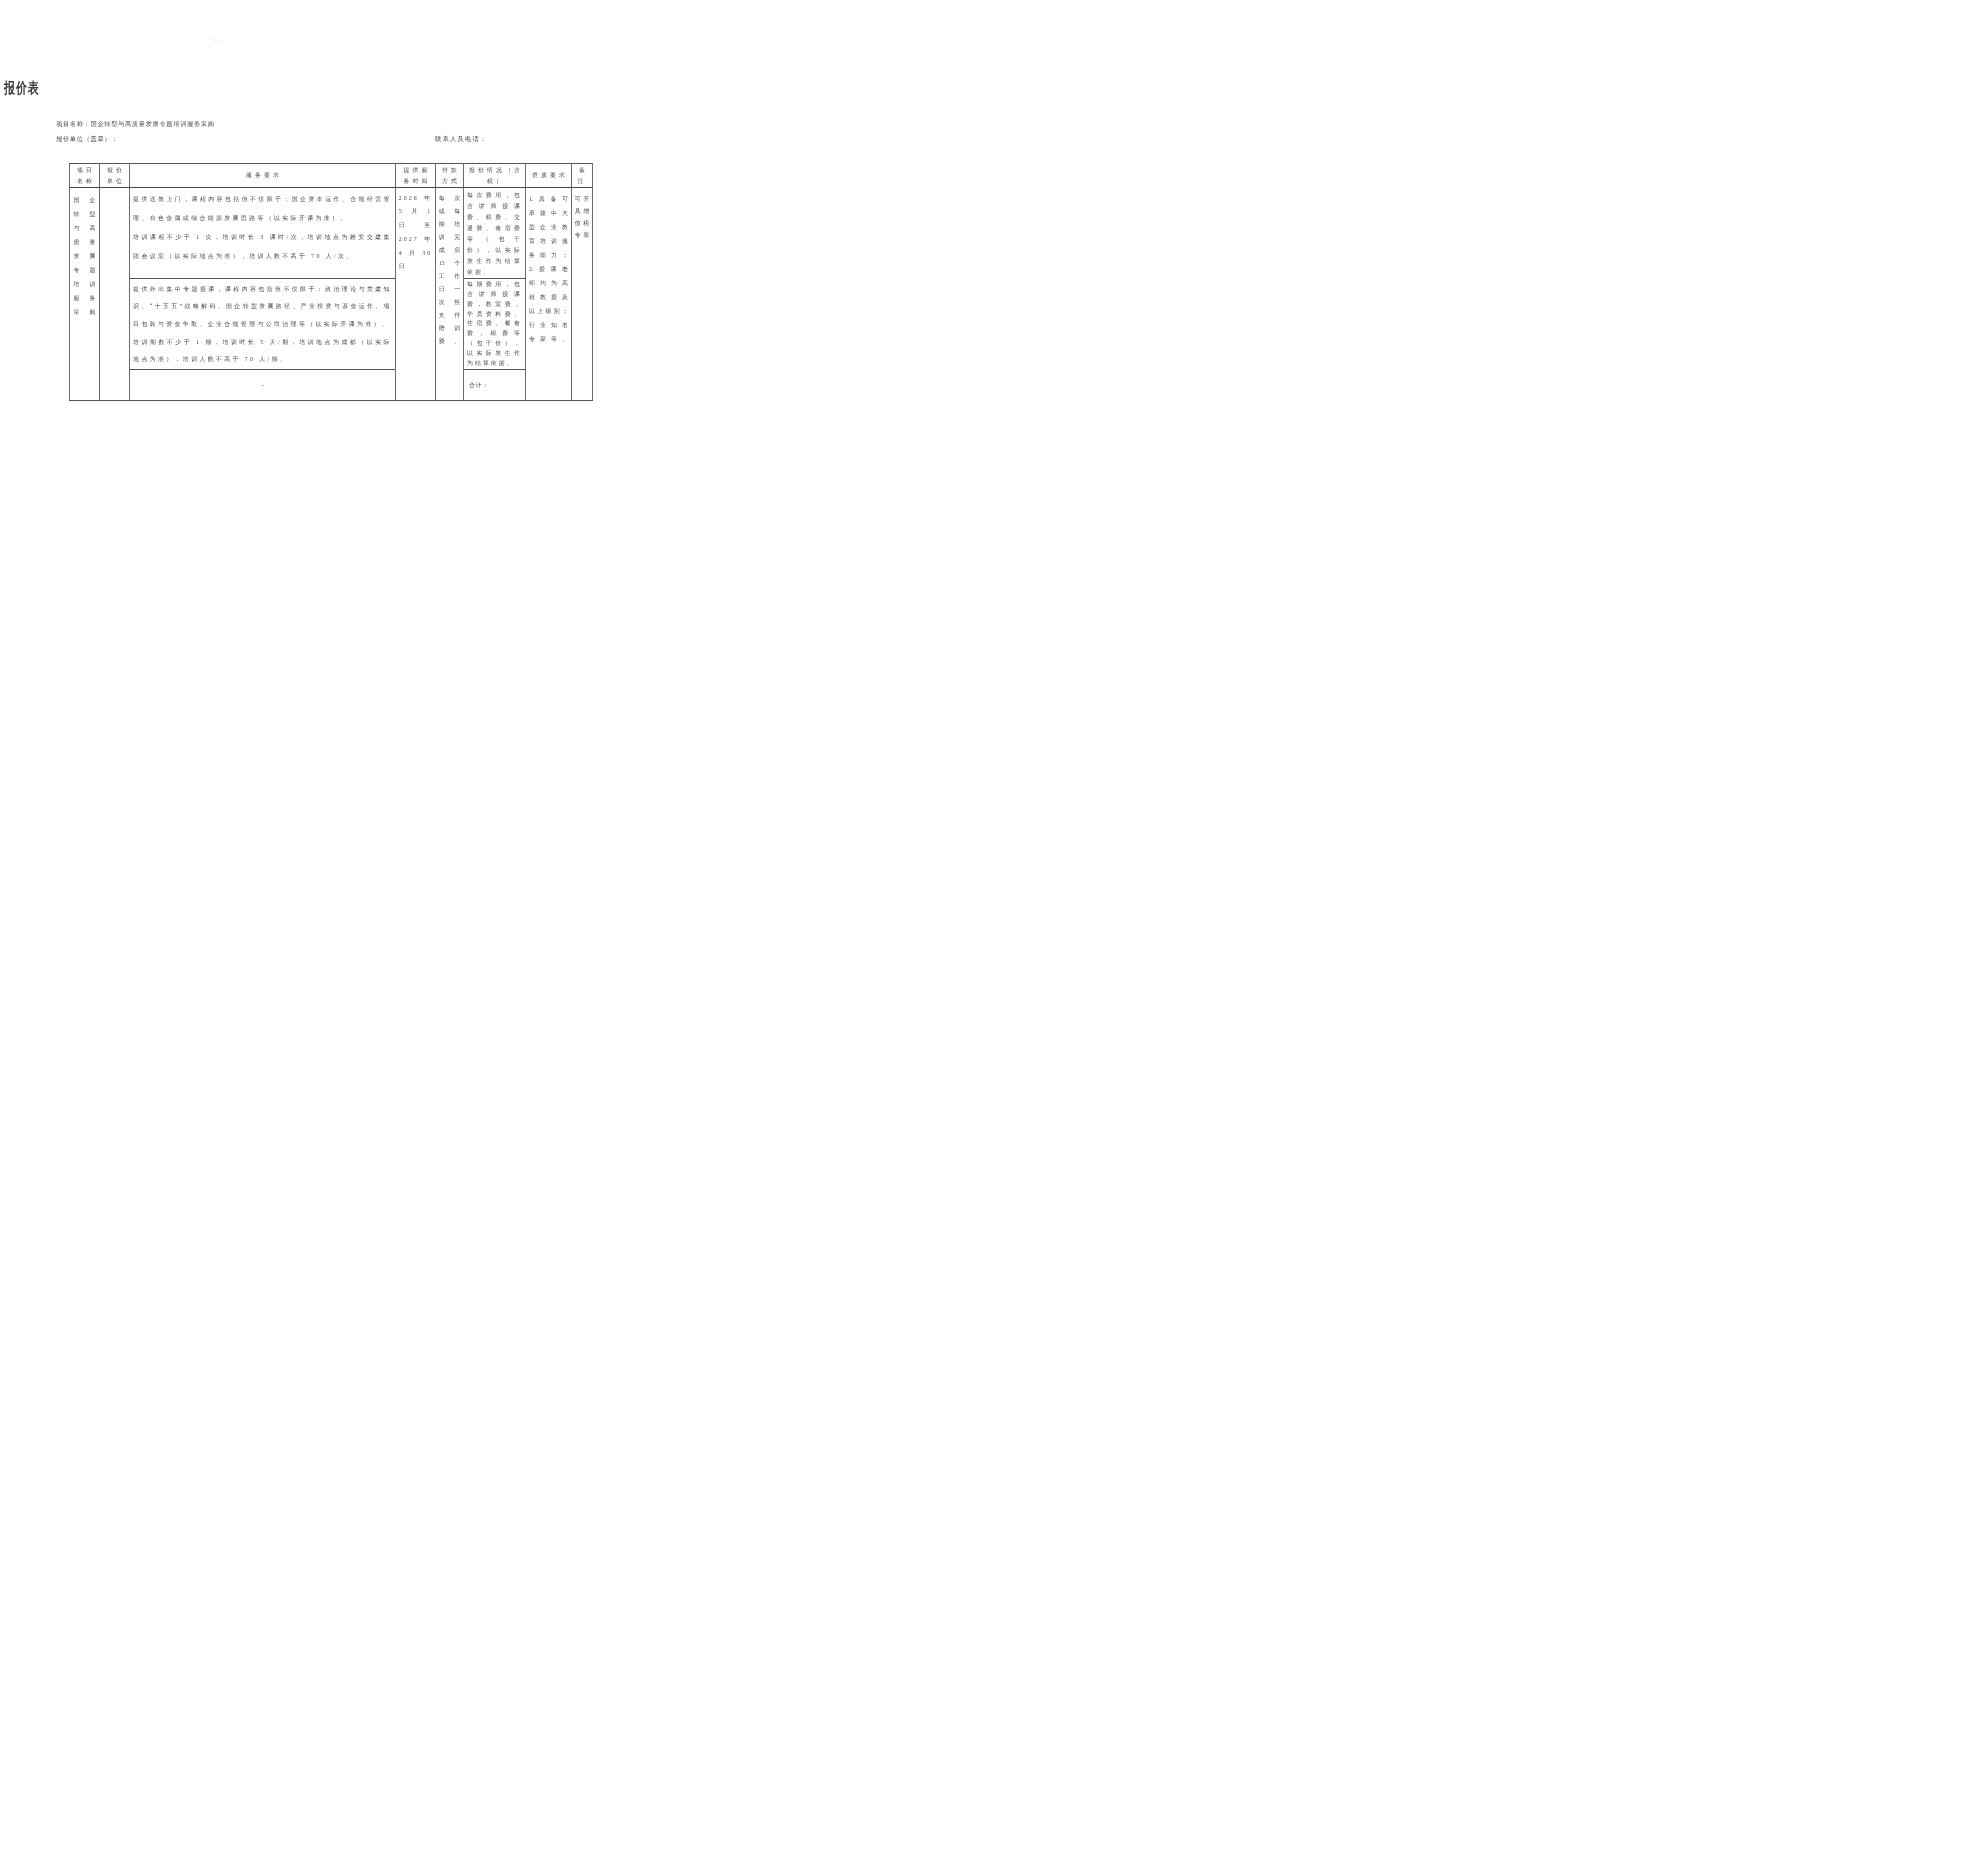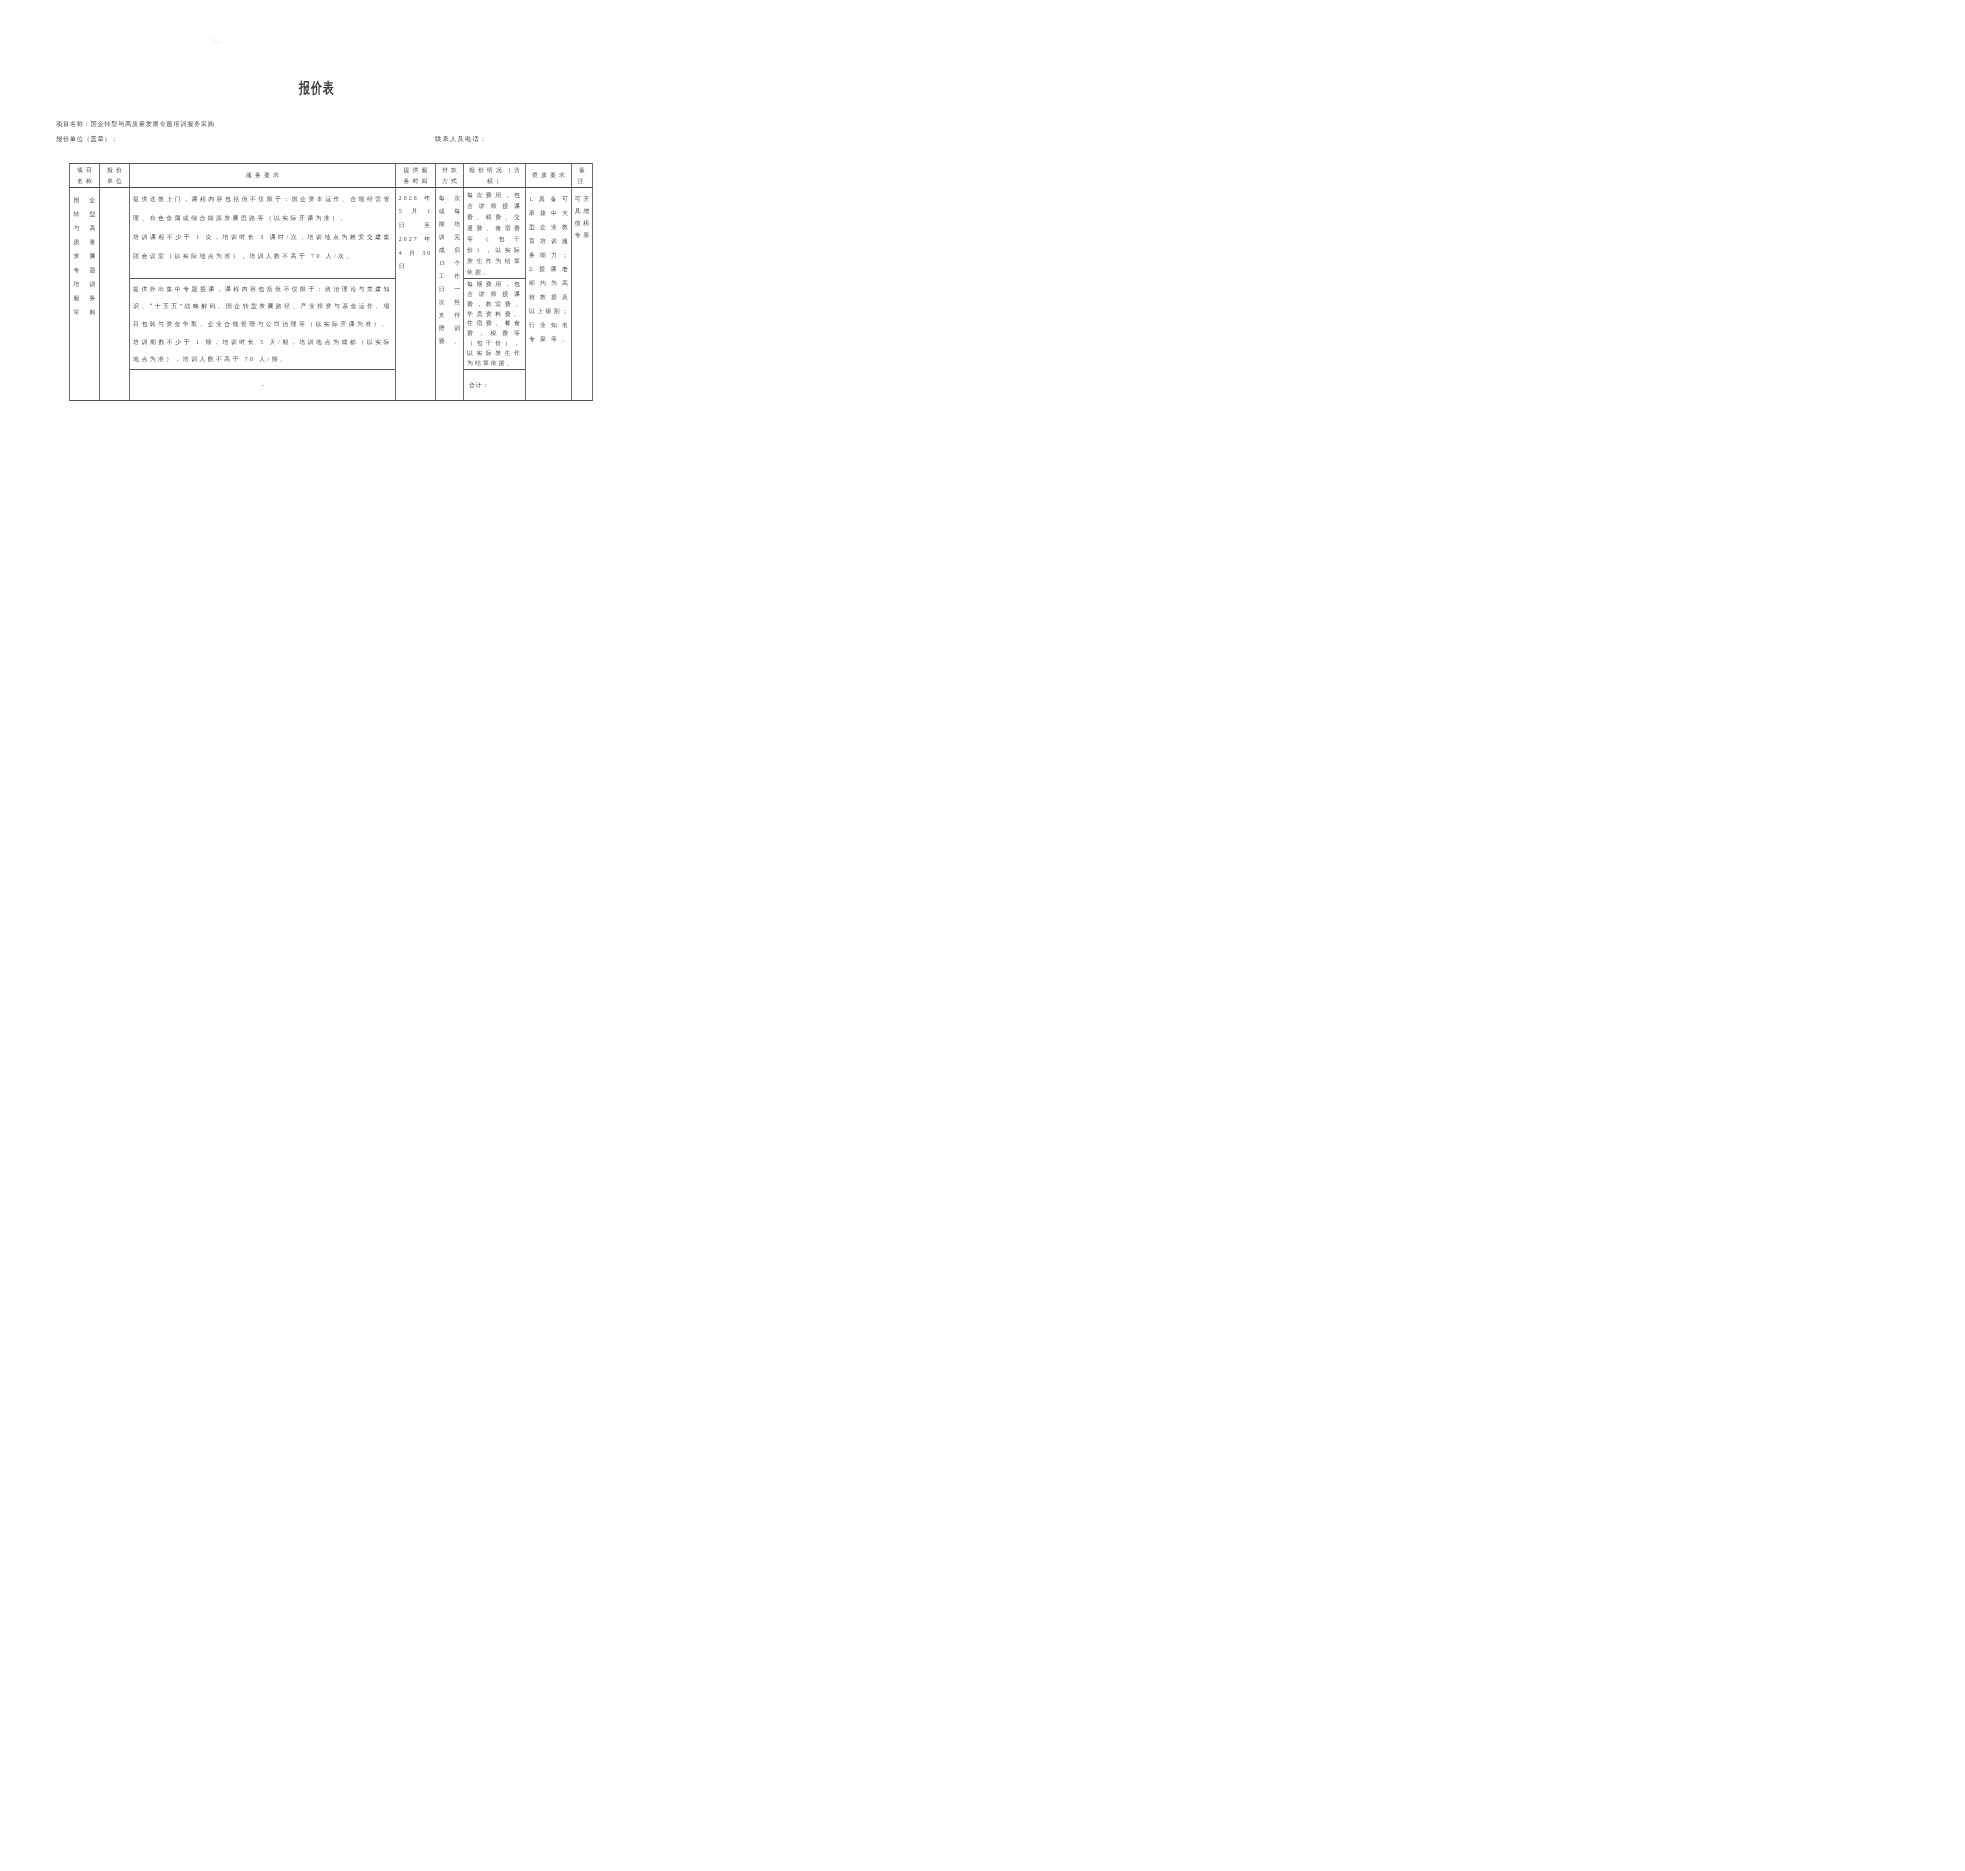--- a/index.html
+++ b/index.html
@@ -11,21 +11,21 @@
     position:relative;
     overflow:hidden;
   }
   .page{position:absolute;inset:0;background:#fff;}
   
   .artifact{
     position:absolute;left:207px;top:40px;width:15px;height:1.2px;
     background:#9a9a9a;opacity:.14;transform:rotate(28deg);border-radius:0.8px;
   }
   .title-wrap{
-    position:absolute;top:80px;left:0;width:633px;text-align:center;
+    position:absolute;top:80px;left:0;width:633px;text-align:left;
   }
   .title-text{
     display:inline-block;font-size:13.4px;font-weight:bold;color:#3c3c3c;
     letter-spacing:1.2px;transform:scale(0.82,1.12);
   }
   .info-line{position:absolute;left:56px;font-size:6.3px;letter-spacing:0.6px;color:#4a4a4a;white-space:nowrap;}
   .info-1{top:120px;}
   .info-2{top:135px;}
   .contact{position:absolute;left:435px;top:135px;font-size:6.3px;letter-spacing:1.2px;color:#4a4a4a;white-space:nowrap;}
 

